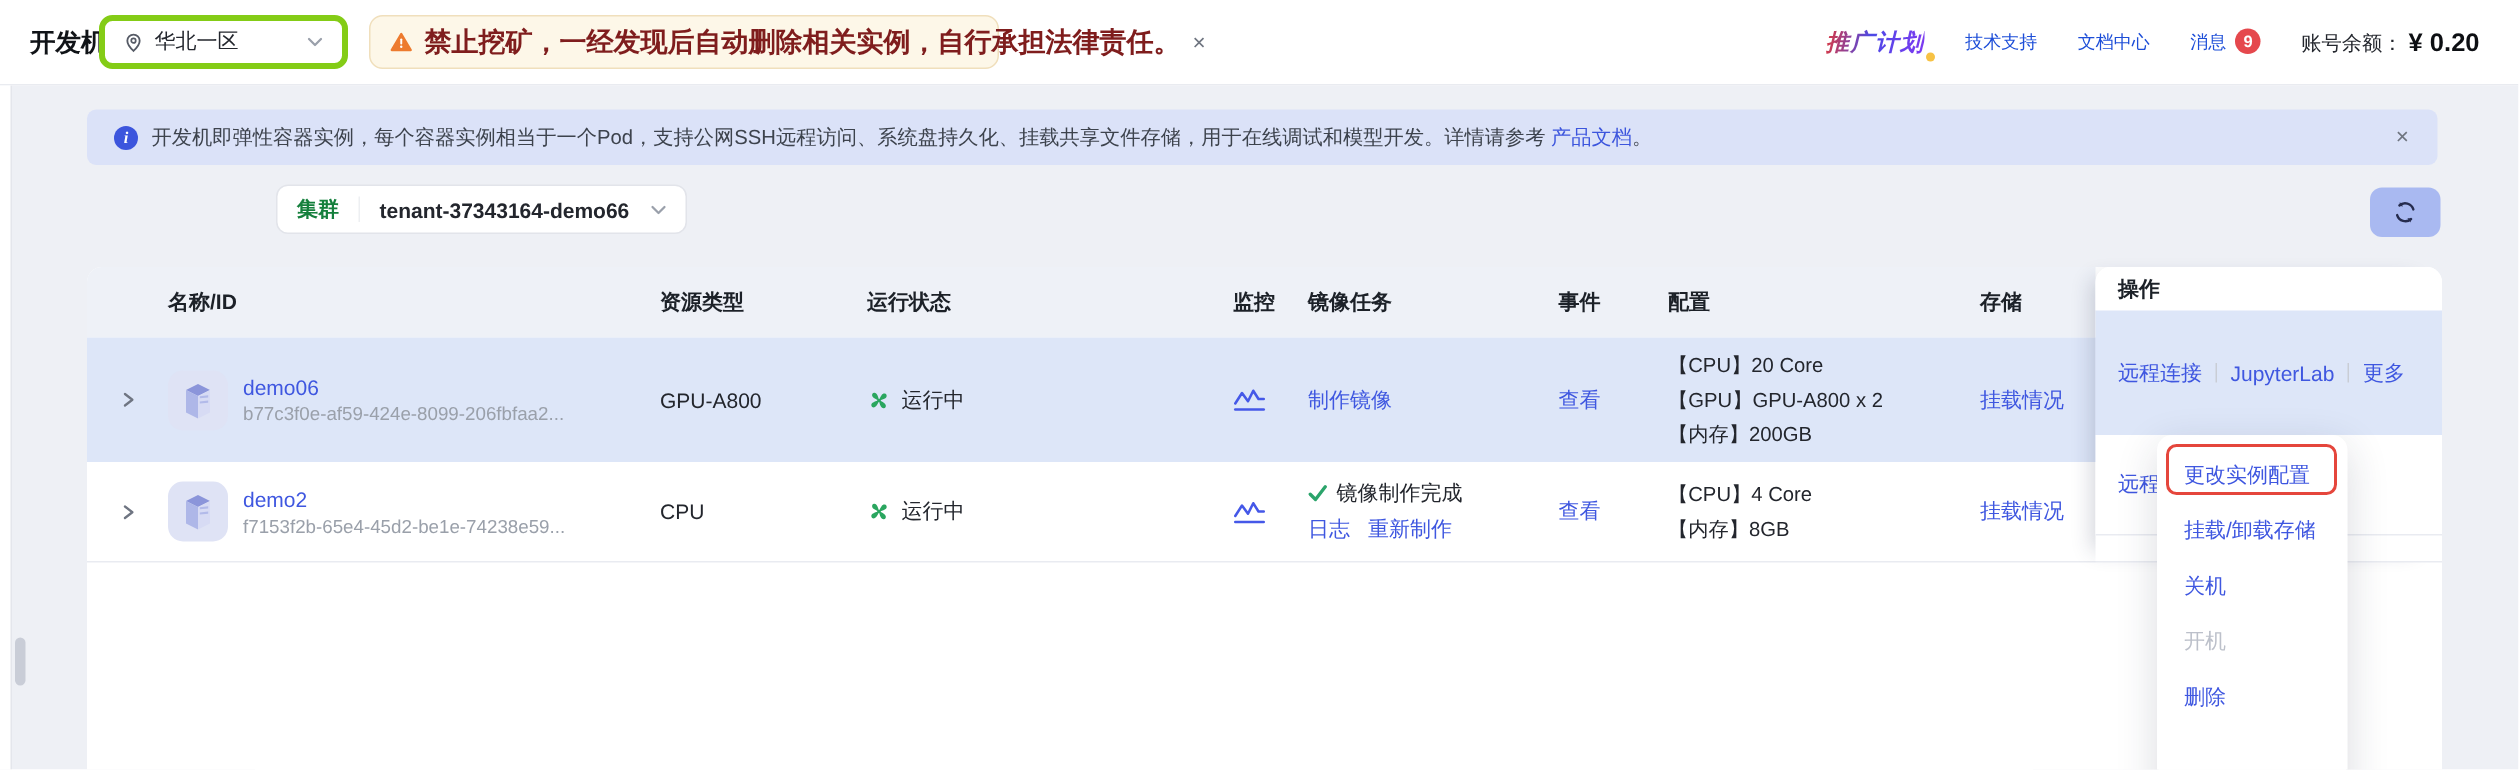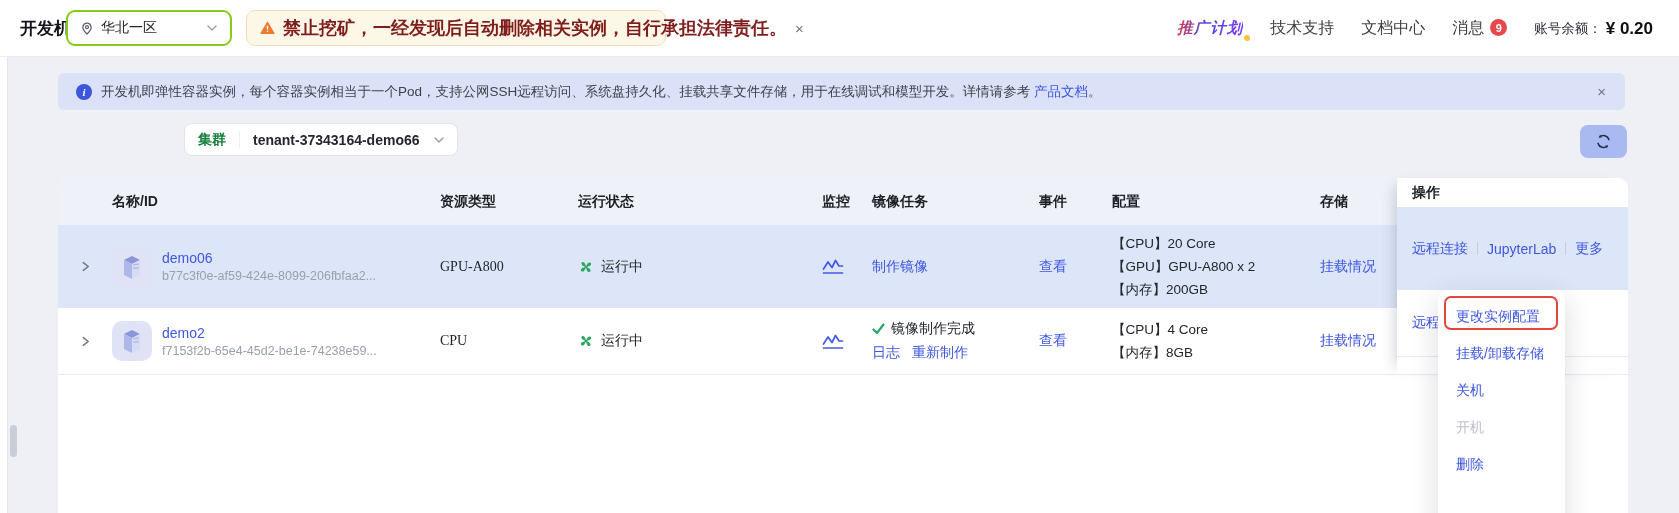--- a/index.html
+++ b/index.html
@@ -6,35 +6,35 @@
   html,body { width:1679px; height:513px; }
   body { font-family: "Liberation Sans","DejaVu Sans",sans-serif; color:#23262d; }
   .page { position:relative; width:1679px; height:513px; overflow:hidden; background:#fff; }
 
   
   .topbar { position:absolute; left:0; top:0; width:100%; height:57px; background:#fff;
             border-bottom:1px solid #e9ebf0; display:flex; align-items:center; }
   .tb-title { position:absolute; left:20px; top:0; height:57px; display:flex; align-items:center;
               font-size:17px; font-weight:700; color:#101317; }
   .region-select { position:absolute; left:66px; top:10px; width:166px; height:36px;
-              border:2px solid #84cc16; border-radius:9px; background:#fff;
+              border:4px solid #84cc16; border-radius:9px; background:#fff;
               display:flex; align-items:center; padding:0 12px; gap:7px; cursor:pointer; }
   .region-select .val { font-size:14px; color:#23262d; flex:1; }
   .warn-banner { position:absolute; left:246px; top:10px; width:420px; height:36px;
               background:#fdf7e8; border:1px solid #f0dfbc; border-radius:9px;
               display:flex; align-items:center; padding:0 13px; gap:8px; }
   .warn-banner .txt { font-size:18px; color:#7f1d1d; flex:1; white-space:nowrap;font-weight:bold; }
   .warn-close, .banner-close { font-size:15px; color:#6f7580; cursor:pointer; line-height:1; }
   .tb-right { position:absolute; right:26px; top:0; height:57px; display:flex; align-items:center; gap:27px; }
   .promo { font-size:15.5px; font-weight:700; font-style:italic; letter-spacing:1px;
            background:linear-gradient(100deg,#e0383b 0%,#4b49e6 45%,#7a3bf0 95%);
            -webkit-background-clip:text; background-clip:text; color:transparent; cursor:pointer; position:relative; }
   .promo .spark { position:absolute; right:-7px; bottom:-2px; width:6px; height:6px; border-radius:50%;
            background:#f7c244; }
-  .tb-link { font-size:16px; color:#404040; cursor:pointer; }
+  .tb-link { font-size:12px; color:#1d4ed8; cursor:pointer; }
   .msg-wrap { display:flex; align-items:center; gap:6px; cursor:pointer; }
   .badge { display:inline-flex; align-items:center; justify-content:center; min-width:17px; height:17px;
            border-radius:9px; background:#e5484d; color:#fff; font-size:11px; font-weight:700; transform:translateY(-1px); }
   .balance { display:flex; align-items:center; gap:4px; }
   .balance .lbl { font-size:13.5px; color:#23262d; }
   .balance .amt { font-size:17px; font-weight:700; color:#0d0f13; }
 
   
   .content { position:absolute; left:0; top:57px; width:1679px; height:456px; background:#eef0f5; }
   .left-strip { position:absolute; left:0; top:0; width:8px; height:456px; background:#fff; border-right:1px solid #e4e6ec; }
@@ -63,21 +63,21 @@
 
   
   .table-card { position:absolute; left:58px; top:121px; width:1570px; height:335px; background:#fff;
                 border-radius:10px 10px 0 0; }
   .thead { display:flex; height:47px; background:#eef1f7; border-radius:10px 0 0 0; width:1339px;
            align-items:center; font-size:14px; font-weight:700; color:#1c2128; }
   .trow { display:flex; align-items:stretch; width:1570px; }
   .row1 { height:83px; background:#dde6f8; }
   .row2 { height:67px; background:#fff; border-bottom:1px solid #e9ebf1; }
   .cell { display:flex; align-items:center; }
-  .c1{width:54px; justify-content:center;} .c2{width:328px;} .c3{width:138px;font-family:Liberation Serif, serif;} .c4{width:244px;}
+  .c1{width:54px; justify-content:center;} .c2{width:328px;} .c3{width:138px;} .c4{width:244px;}
   .c5{width:50px;} .c6{width:167px;} .c7{width:73px;} .c8{width:208px;} .c9{width:77px;}
   .expander { cursor:pointer; display:flex; align-items:center; justify-content:center; width:22px; height:22px; }
   .srv-tile { width:40px; height:40px; border-radius:10px; background:#dfe3f5; display:flex; align-items:center;
               justify-content:center; flex:none; }
   .name-stack { margin-left:10px; display:flex; flex-direction:column; gap:3px; }
   .name-link { font-size:14px; color:#3f57e0; cursor:pointer; }
   .rid { font-size:12.5px; color:#9aa0aa; }
   .cell-text { font-size:14px; color:#23262d; }
   .status { display:flex; align-items:center; gap:7px; font-size:14px; color:#23262d; }
   .tlink { font-size:14px; color:#3f57e0; cursor:pointer; white-space:nowrap; }

